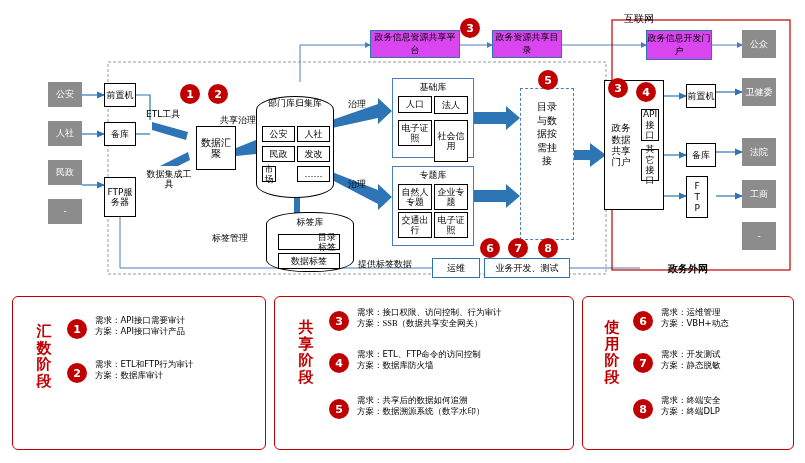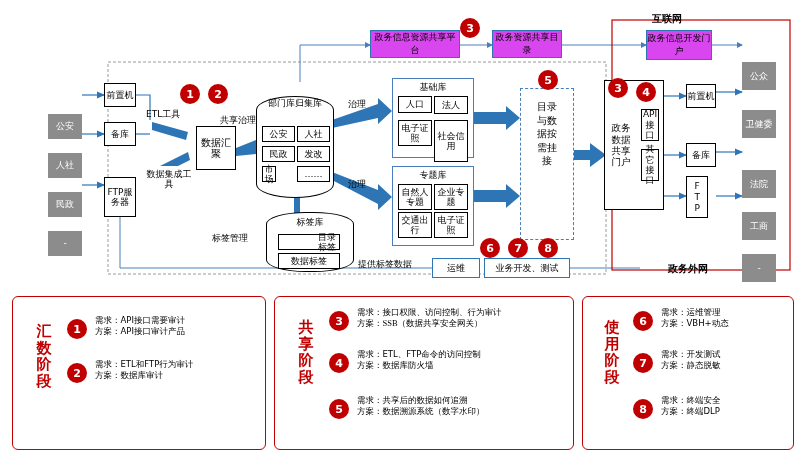--- a/index.html
+++ b/index.html
@@ -1,19 +1,19 @@
 <!DOCTYPE html>
 <html><head>
 <meta charset="utf-8">
 <style>
   html,body{margin:0;padding:0;}
   body{width:805px;height:463px;background:#ffffff;font-family:"DejaVu Sans","Liberation Sans",sans-serif;position:relative;overflow:hidden;}
   .abs{position:absolute;box-sizing:border-box;}
   .box{border:1px solid #000;background:#fff;display:flex;align-items:center;justify-content:center;text-align:center;font-size:9px;line-height:1.15;}
-  .gray{background:#8c8c8c;color:#fff;border:1px solid #8c8c8c;margin-top:32px;}
+  .gray{background:#8c8c8c;color:#fff;border:1px solid #8c8c8c;}
   .lightbox{border:1px solid #4a7ebb;background:#fff;}
   .redtxt{color:#c00000;}
   .badge{position:absolute;width:20px;height:20px;border-radius:50%;background:#c00000;color:#fff;font-size:11px;font-weight:bold;display:flex;align-items:center;justify-content:center;z-index:30;}
   .dash{border:1px dashed #4a7ebb;}
   .redframe{border:1.5px solid #c00000;border-radius:6px;background:#fff;}
   .lbl{position:absolute;font-size:9px;color:#000;}
   svg.lay{position:absolute;left:0;top:0;width:805px;height:463px;pointer-events:none;}
   .bigred{color:#c00000;font-weight:bold;font-size:15px;line-height:1.05;text-align:center;}
   .reqtxt{font-size:8.5px;color:#000;line-height:1.35;white-space:nowrap;}
   .stackbox{border:1px solid #000;background:#fff;font-size:9px;display:flex;align-items:center;justify-content:center;text-align:center;}
@@ -74,21 +74,21 @@
     <path d="M712,45 L742,45" stroke="#4a7ebb" stroke-width="1" fill="none" marker-end="url(#ahthin)"></path>
 
     <path d="M120,205 L120,268 L432,268" stroke="#4a7ebb" stroke-width="1" fill="none"></path>
     <path d="M546,268 L640,268" stroke="#4a7ebb" stroke-width="1" fill="none"></path>
 
     <rect x="612" y="20" width="178" height="250" fill="none" stroke="#c00000" stroke-width="1.2"></rect>
 
     <rect x="108" y="62" width="498" height="212" fill="none" stroke="#808080" stroke-width="0.8" stroke-dasharray="3,2"></rect>
   </svg>
 
-  <div class="lbl redtxt" style="left:624px;top:12px;font-weight:bold;font-size:10px;margin-left:28px;">互联网</div>
+  <div class="lbl redtxt" style="left:624px;top:12px;font-weight:normal;font-size:10px;">互联网</div>
   <div class="lbl redtxt" style="left:668px;top:262px;font-weight:bold;font-size:10px;">政务外网</div>
 
   <div class="abs box gray" style="left:48px;top:82px;width:34px;height:25px;">公安</div>
   <div class="abs box gray" style="left:48px;top:121px;width:34px;height:25px;">人社</div>
   <div class="abs box gray" style="left:48px;top:160px;width:34px;height:25px;">民政</div>
   <div class="abs box gray" style="left:48px;top:199px;width:34px;height:25px;">-</div>
 
   <div class="abs box" style="left:104px;top:83px;width:32px;height:24px;">前置机</div>
   <div class="abs box" style="left:104px;top:122px;width:32px;height:24px;">备库</div>
   <div class="abs box" style="left:104px;top:177px;width:32px;height:40px;">FTP服务器</div>

